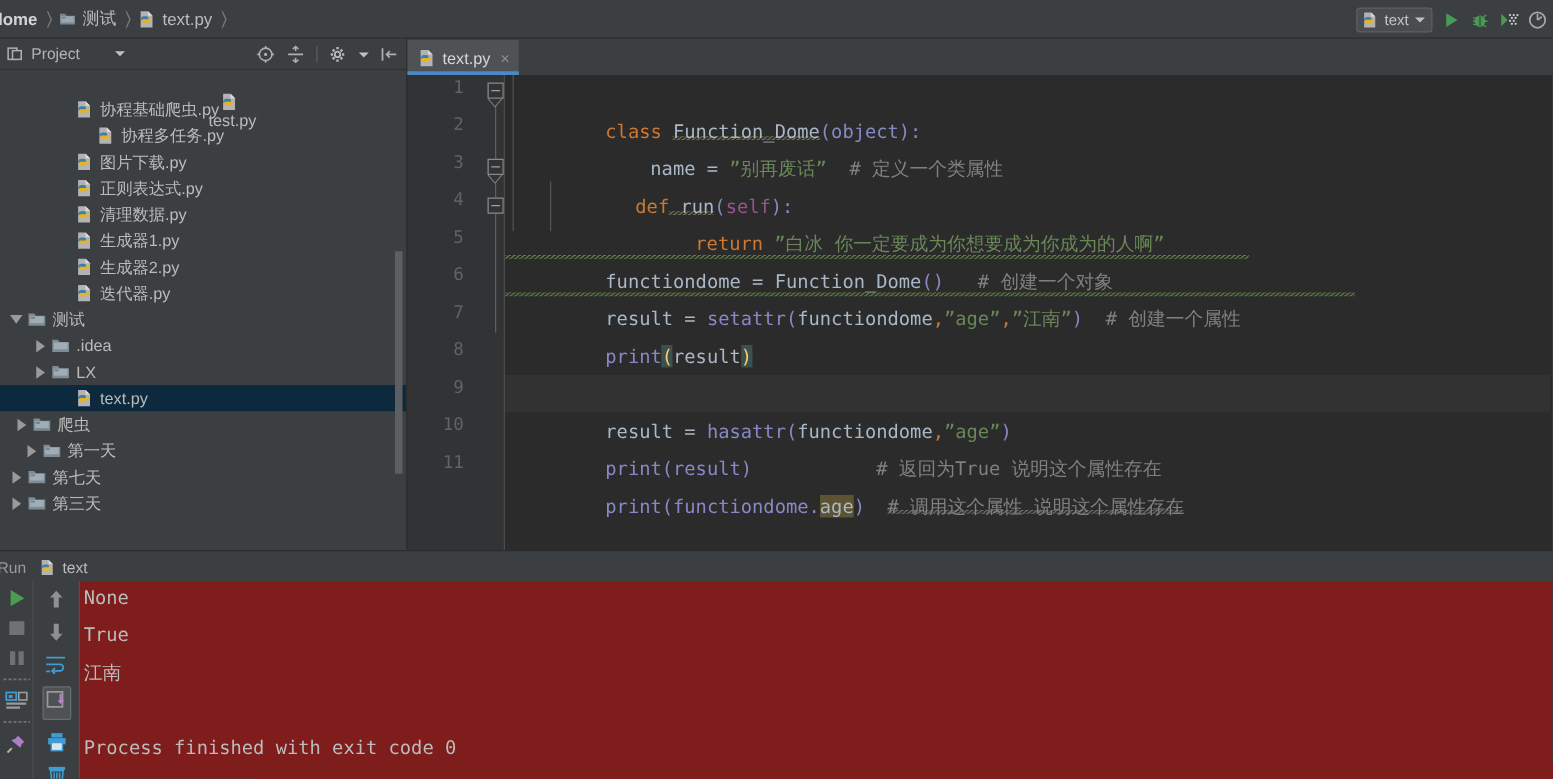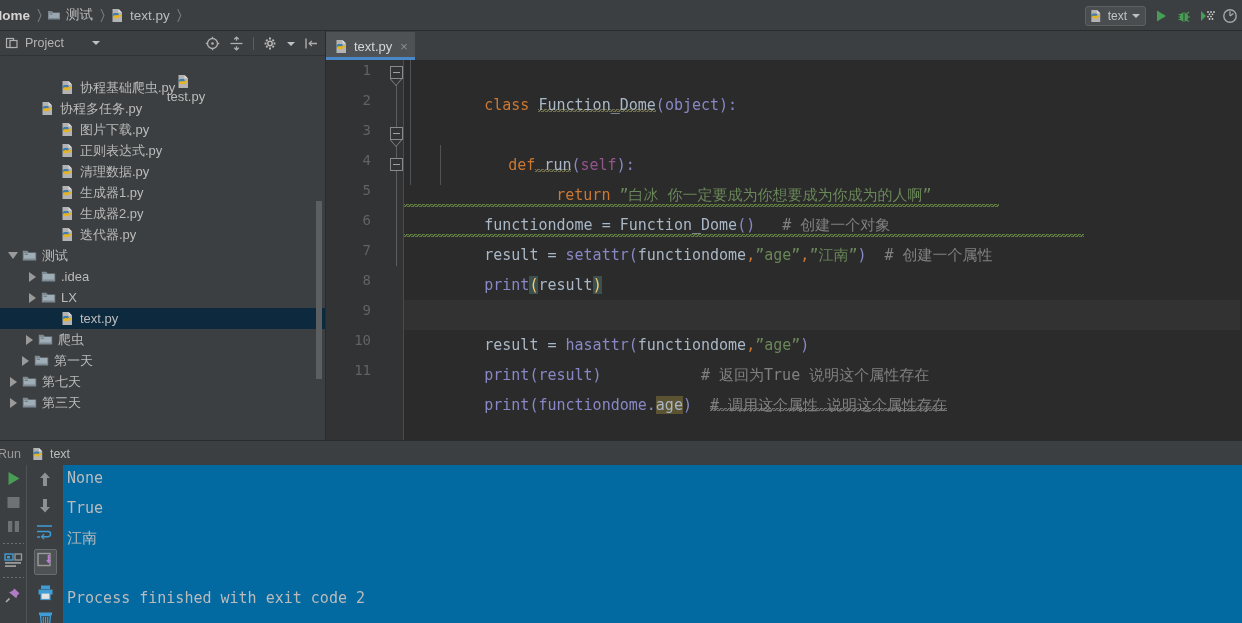--- a/index.html
+++ b/index.html
@@ -186,21 +186,21 @@
   }
   .run-gutter-b {
     position: absolute; left: 27px; top: 465px; width: 36px; height: 158px; background: #3c3f41;
     display: flex; flex-direction: column; align-items: center; padding-top: 6px; gap: 9px;
   }
   .gutter-sep-v { position: absolute; left: 26px; top: 465px; width: 1px; height: 158px; background: #4f5355; }
   .dots { width: 22px; height: 3px; background-image: radial-gradient(circle, #6e7173 1px, transparent 1px); background-size: 4px 3px; }
   .btn-sel { background: #4e5254; border: 1px solid #6a6d6f; border-radius: 2px; padding: 2px; }
 
   .console {
-    position: absolute; left: 63px; top: 465px; width: 1179px; height: 158px; background: #0369a1;
+    position: absolute; left: 63px; top: 465px; width: 1179px; height: 158px; background: #7f1d1d;
   }
   .cout {
     position: absolute; left: 4px; font-family: "DejaVu Sans Mono", monospace;
     font-size: 15px; color: #bbbbbb; white-space: pre;
   }
   .console-divider { position: absolute; left: 63px; top: 465px; width: 1px; height: 158px; background: #4f5355; }
 </style>
 </head>
 <body>
 
@@ -348,21 +348,21 @@
         <div class="tnode" style="padding-left: 42px;">
           <span class="tw"></span>
           <span class="ico"><svg width="15" height="15" viewBox="0 0 15 15">
   <path d="M2.5 1h6l3.5 3.5V14H2.5z" fill="#b3b3b3"></path>
               <path d="M8.5 1L12 4.5H8.5z" fill="#dcdcdc"></path>
   <path d="M3 6.5c0-1 .7-1.6 2-1.6h2c1.2 0 1.8.6 1.8 1.5v1.3H5.6v.5H2.9c-.4-.4-.6-1-.6-1.7z" fill="#3f7dad"></path>
   <path d="M9.3 8.5c0 1-.7 1.7-2 1.7H5.3c-1.2 0-1.8-.6-1.8-1.6V7.3h5.2v-.5h2.2c.3.4.4 1 .4 1.7z" fill="#e6b422"></path>
             </svg></span>
           <span class="tlabel">协程基础爬虫.py</span>
         </div>
-        <div class="tnode" style="padding-left: 22px;">
+        <div class="tnode" style="padding-left: 59px;">
           <span class="tw"></span>
           <span class="ico"><svg width="15" height="15" viewBox="0 0 15 15">
   <path d="M2.5 1h6l3.5 3.5V14H2.5z" fill="#b3b3b3"></path>
               <path d="M8.5 1L12 4.5H8.5z" fill="#dcdcdc"></path>
   <path d="M3 6.5c0-1 .7-1.6 2-1.6h2c1.2 0 1.8.6 1.8 1.5v1.3H5.6v.5H2.9c-.4-.4-.6-1-.6-1.7z" fill="#3f7dad"></path>
   <path d="M9.3 8.5c0 1-.7 1.7-2 1.7H5.3c-1.2 0-1.8-.6-1.8-1.6V7.3h5.2v-.5h2.2c.3.4.4 1 .4 1.7z" fill="#e6b422"></path>
             </svg></span>
           <span class="tlabel">协程多任务.py</span>
         </div>
         <div class="tnode" style="padding-left: 42px;">
@@ -460,21 +460,21 @@
         <div class="tnode sel" style="padding-left: 42px;">
           <span class="tw"></span>
           <span class="ico"><svg width="15" height="15" viewBox="0 0 15 15">
   <path d="M2.5 1h6l3.5 3.5V14H2.5z" fill="#b3b3b3"></path>
               <path d="M8.5 1L12 4.5H8.5z" fill="#dcdcdc"></path>
   <path d="M3 6.5c0-1 .7-1.6 2-1.6h2c1.2 0 1.8.6 1.8 1.5v1.3H5.6v.5H2.9c-.4-.4-.6-1-.6-1.7z" fill="#3f7dad"></path>
   <path d="M9.3 8.5c0 1-.7 1.7-2 1.7H5.3c-1.2 0-1.8-.6-1.8-1.6V7.3h5.2v-.5h2.2c.3.4.4 1 .4 1.7z" fill="#e6b422"></path>
             </svg></span>
           <span class="tlabel">text.py</span>
         </div>
-        <div class="tnode" style="padding-left: 20px;">
+        <div class="tnode" style="padding-left: 8px;">
           <span class="tw">
             <span class="arrow-r"></span>
           </span>
           <span class="ico"><svg width="15" height="13" viewBox="0 0 15 13">
   <path d="M.8 1.8h4.6l1.3 1.7H14.2v8H.8z" fill="#7e8b94"></path>
   <rect x="2" y="4" width="11" height="5.5" fill="#9fadb6"></rect>
   <rect x="2.6" y="4.6" width="3.3" height="1.4" fill="#71808a"></rect>
             </svg></span>
           <span class="tlabel">爬虫</span>
         </div>
@@ -559,20 +559,23 @@
     </div>
 
     <div class="codearea">
       <div class="fold-sidebar" style="top:0;height:125px"></div>
       <div class="fold-sidebar" style="left:36px;top:85px;height:40px"></div>
 
       <div class="cline" style="top:0px; padding-left:8px">
         <span class="kw">class</span><span> </span><span class="cls squig">Function_Dome</span><span class="bi">(</span><span class="bi">object</span><span class="bi">):</span>
       </div>
 
+      <div class="cline" style="top:30px; padding-left:44px">
+        <span>name</span><span> = </span><span class="str">”别再废话”</span><span>  </span><span class="cmt"># 定义一个类属性</span>
+      </div>
 
       <div class="cline" style="top:60px; padding-left:32px">
         <span class="kw">def</span><span class="squig"> run</span><span class="bi">(</span><span class="self">self</span><span class="bi">):</span>
       </div>
 
       <div class="cline" style="top:90px; padding-left:80px">
         <span class="kw">return</span><span class="str"> ”白冰 你一定要成为你想要成为你成为的人啊”</span>
       </div>
 
       <div class="cline squig-green" style="top:120px; padding-left:8px; width:595px">
@@ -696,17 +699,17 @@
         <path d="M6.3 7v6.6M8.5 7v6.6M10.7 7v6.6" stroke="#3f9dd6" stroke-width="1.2"></path>
       </svg>
     </span>
   </div>
 
   <div class="console">
     <div class="cout" style="top:4px">None</div>
     <div class="cout" style="top:34px">True</div>
     <div class="cout" style="top:64px">江南</div>
     <div class="cout" style="top:94px"></div>
-    <div class="cout" style="top:124px">Process finished with exit code 2</div>
+    <div class="cout" style="top:124px">Process finished with exit code 0</div>
   </div>
   <div class="console-divider"></div>
 
 </div>
 
 </body></html>

